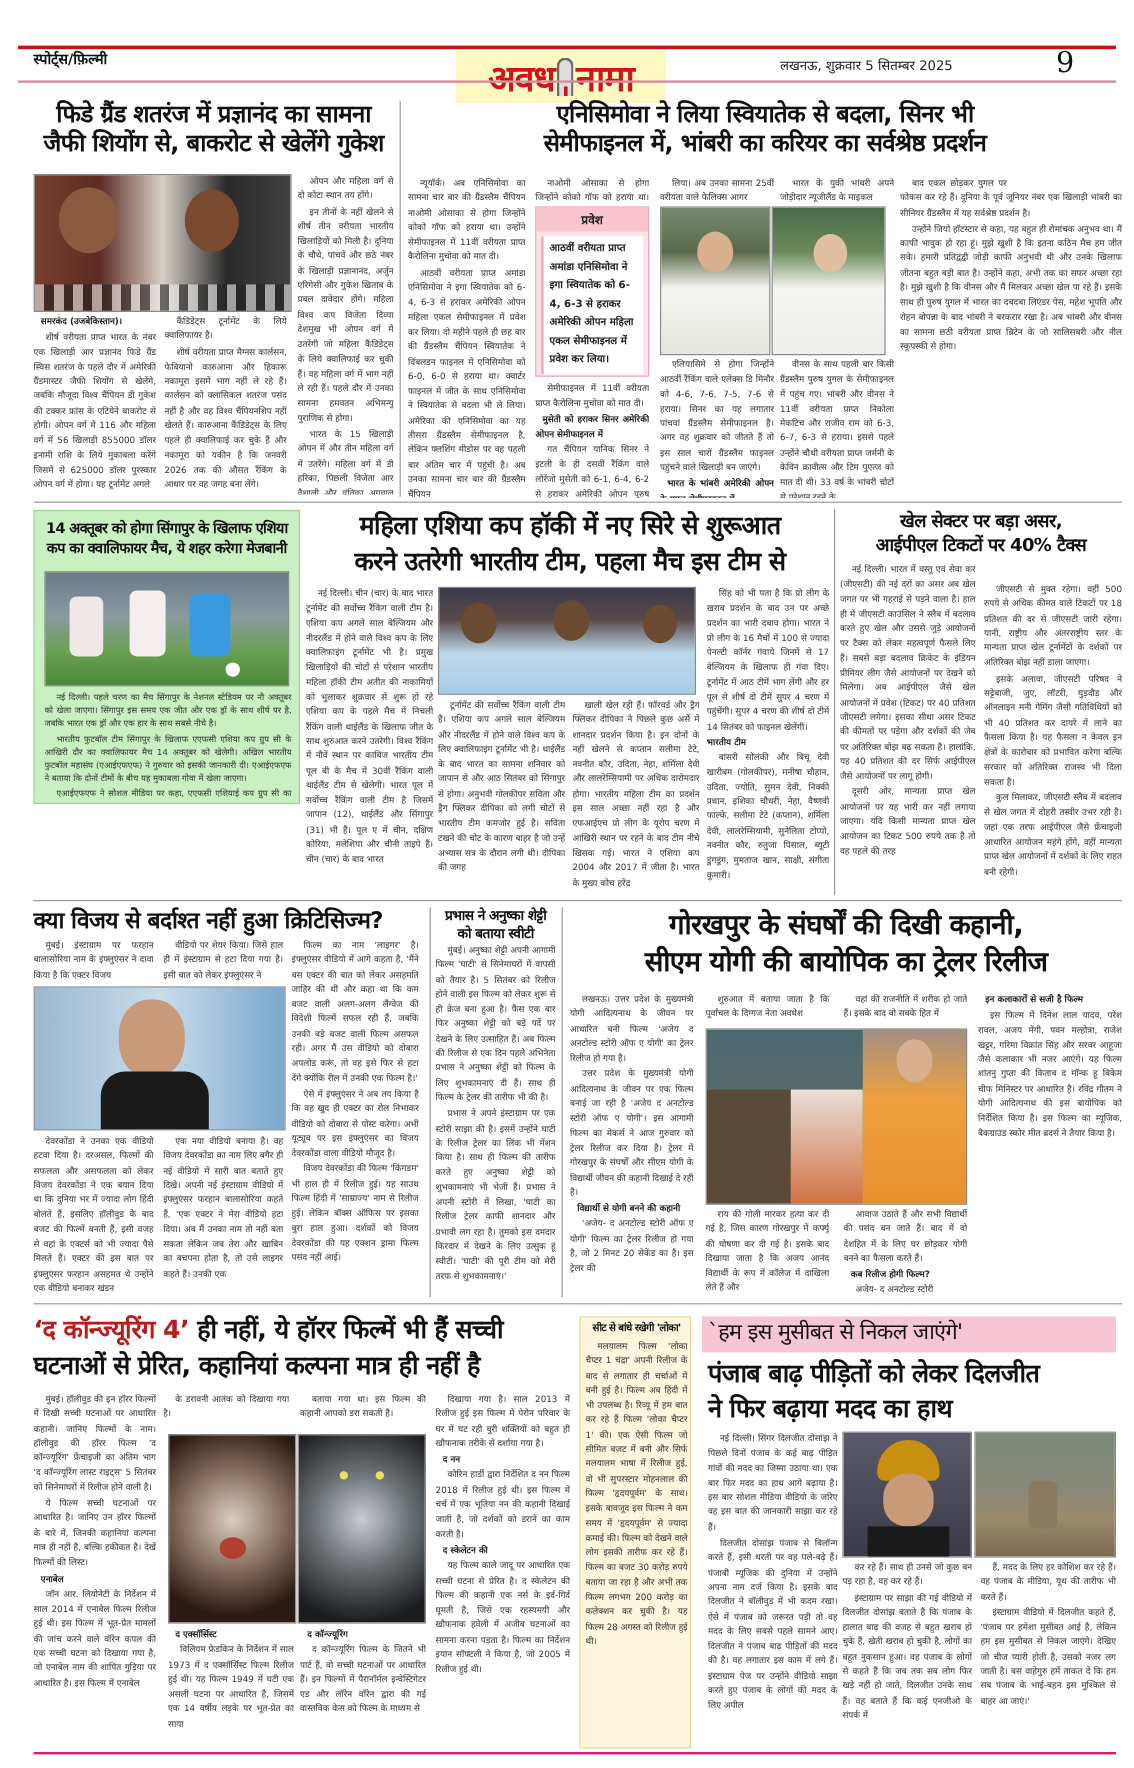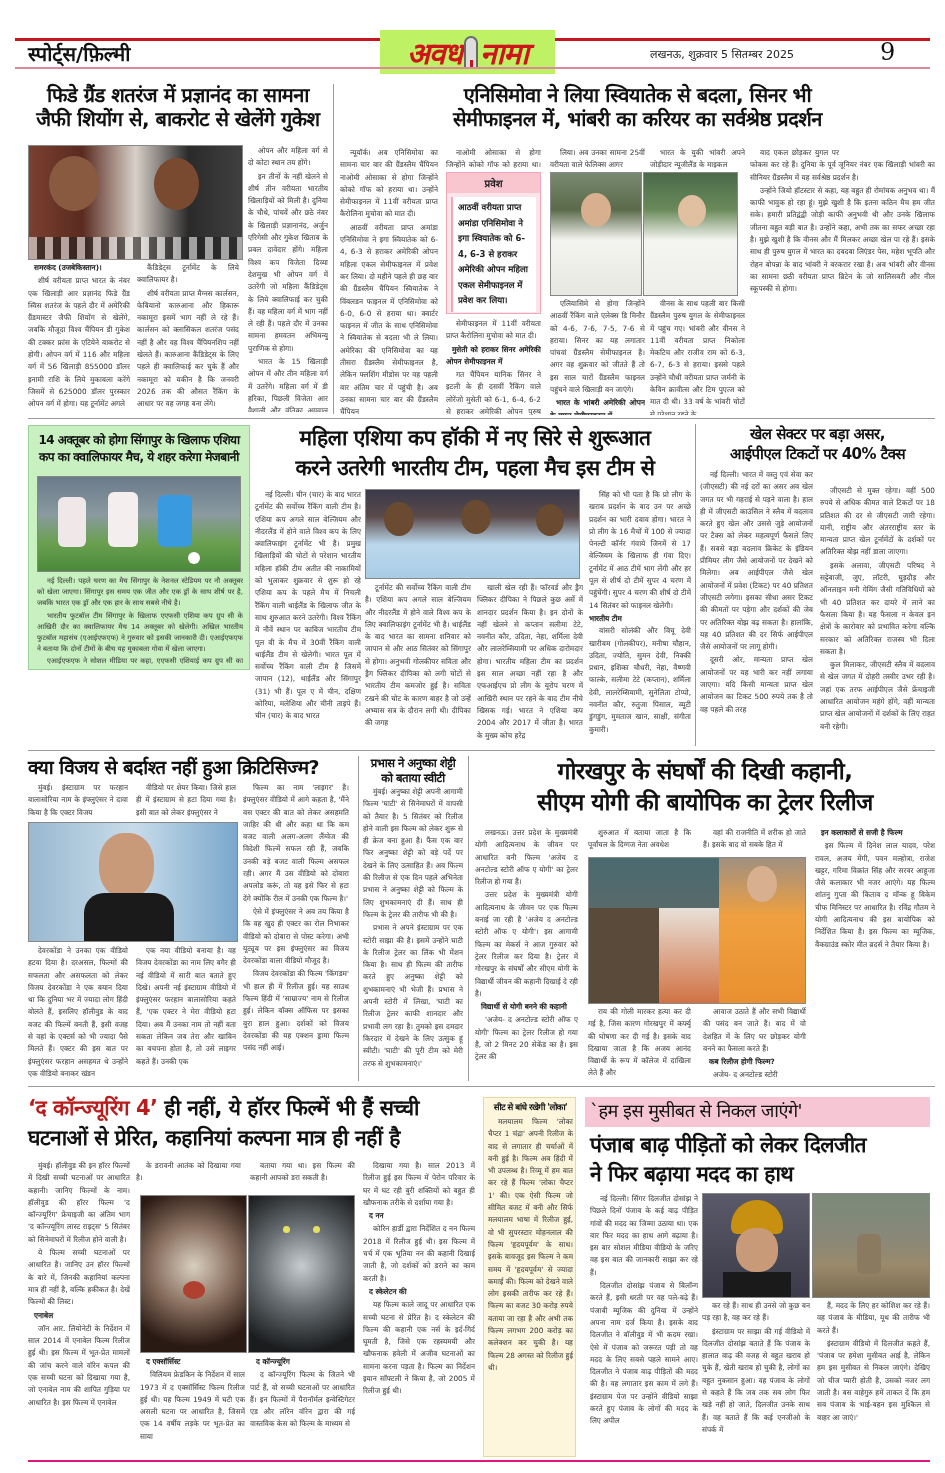--- a/index.html
+++ b/index.html
@@ -1,21 +1,21 @@
 <!DOCTYPE html>
 <html><head>
 <meta charset="utf-8">
 <style>
   * { box-sizing: border-box; margin: 0; padding: 0; }
   html, body { width: 945px; height: 1473px; background: #ffffff; overflow: hidden; }
   body { font-family: "DejaVu Sans", sans-serif; color: #1a1a1a; position: relative; }
   .masthead-line-top { position: absolute; left: 15px; right: 15px; top: 38px; height: 3px; background: #c4161c; }
   .masthead-line-bot { position: absolute; left: 15px; right: 15px; top: 67px; height: 2px; background: #d98aa1; }
-  .section-label { position: absolute; left: 28px; top: 40px; font-size: 20px; font-weight: bold; color: #111; font-family: "DejaVu Sans", sans-serif; }
-  .logo { position: absolute; left: 380px; top: 30px; width: 175px; height: 44px; background: #bef264; display: flex; align-items: center; justify-content: center; gap: 2px; font-style: italic; }
+  .section-label { position: absolute; left: 28px; top: 40px; font-size: 12px; font-weight: bold; color: #111; font-family: "DejaVu Sans", sans-serif; }
+  .logo { position: absolute; left: 380px; top: 42px; width: 175px; height: 44px; background: #fef9c3; display: flex; align-items: center; justify-content: center; gap: 2px; }
   .logo span.t { color: #d0141c; font-size: 30px; font-weight: bold; font-family: "DejaVu Sans", sans-serif; letter-spacing: -1px; }
   .logo .gate { width: 14px; height: 32px; border: 2px solid #6a6a6a; border-bottom: none; border-radius: 7px 7px 0 0; position: relative; background: #ddd; }
   .logo .gate::after { content: ""; position: absolute; left: 4px; bottom: 0; width: 3px; height: 8px; background: #c4161c; }
   .dateline { position: absolute; left: 650px; top: 46px; font-size: 11px; color: #222; }
   .pageno { position: absolute; left: 880px; top: 38px; font-size: 24px; color: #111; font-family: "DejaVu Serif", serif; }
 
   .hl { position: absolute; font-weight: bold; color: #111; line-height: 1.18; font-family: "DejaVu Sans", sans-serif; letter-spacing: -0.5px; }
   .hl .red { color: #b91c1c; }
   .col { position: absolute; font-size: 7.3px; line-height: 12.3px; color: #333; text-align: justify; overflow: hidden; font-family: "DejaVu Sans", sans-serif; }
   .col p { text-indent: 10px; margin-bottom: 1px; }

